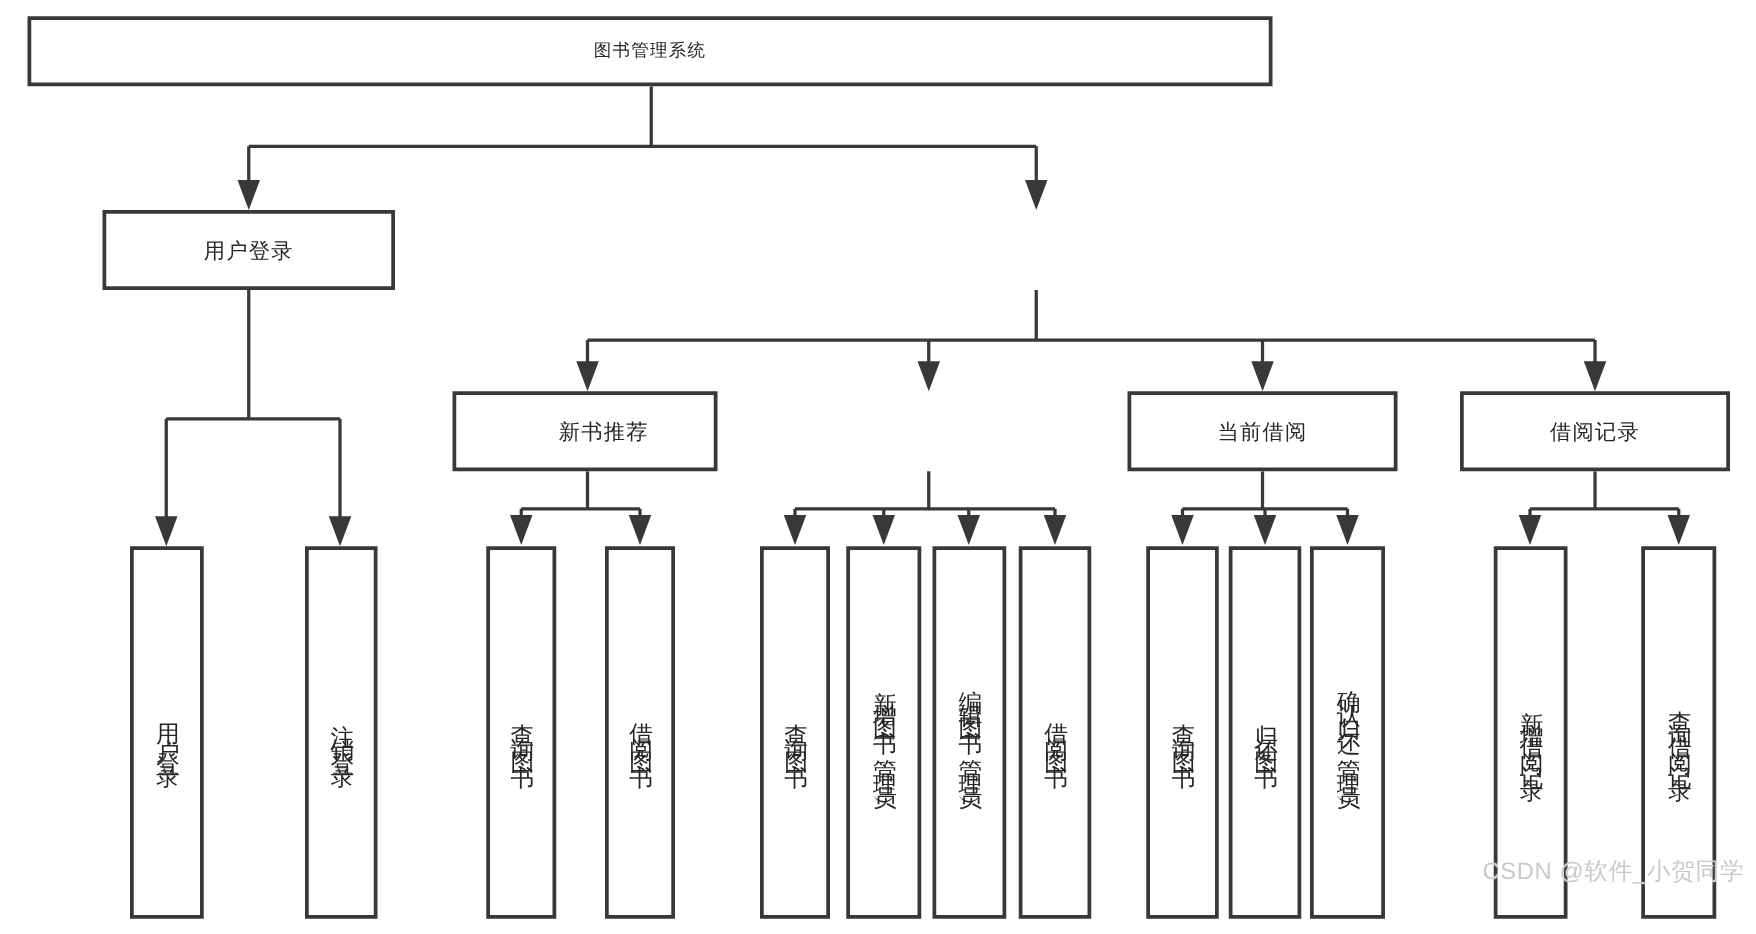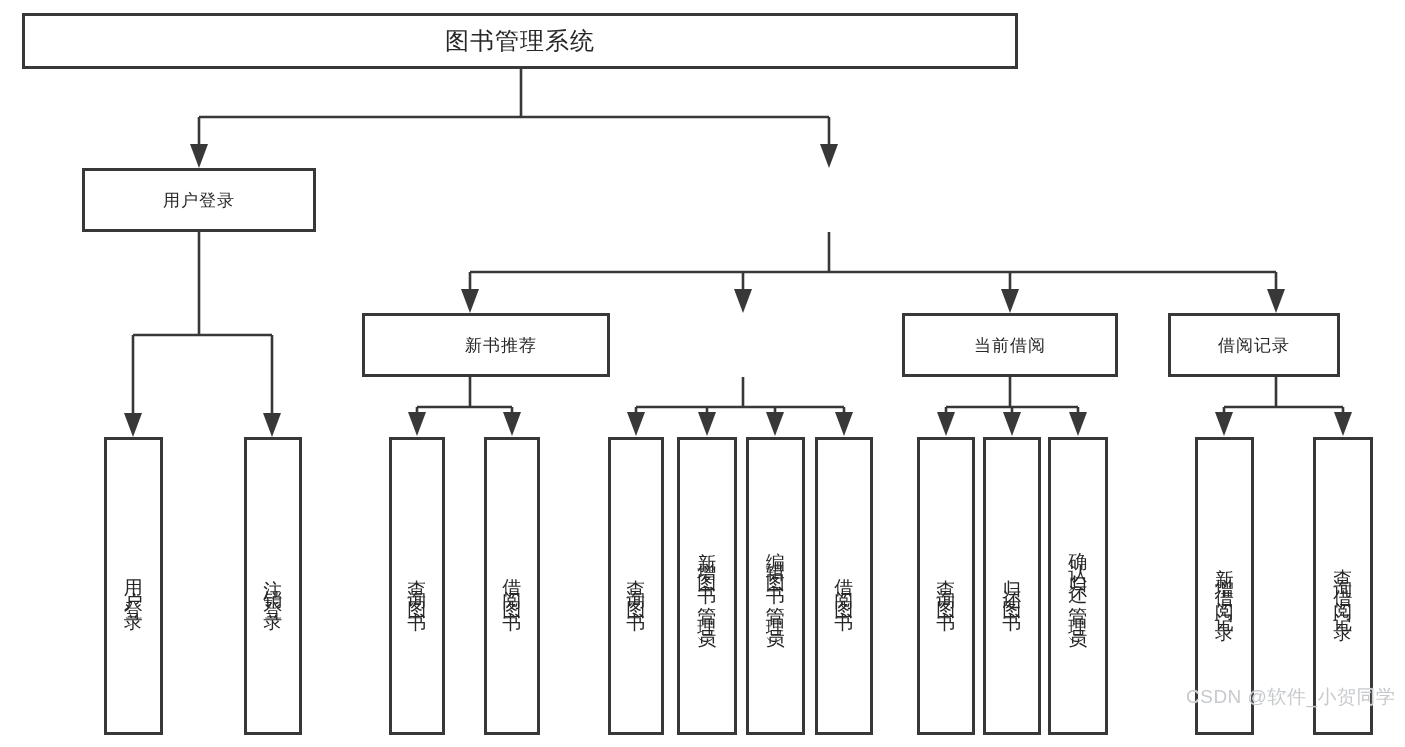--- a/index.html
+++ b/index.html
@@ -23,21 +23,21 @@
 
   .node{
     position:absolute;
     border:3px solid var(--line-color);
     background:#fff;
     display:flex;
     align-items:center;
     justify-content:center;
     text-align:center;
   }
-  .root-node{font-size:24px;letter-spacing:1px;}
+  .root-node{font-size:14px;letter-spacing:1px;}
   .branch-node{font-size:17px;letter-spacing:1px;}
   .leaf-node{top:437px;height:298px;}
   .leaf-node .vtext{
     writing-mode:vertical-rl;
     text-orientation:mixed;
     font-size:19px;
     letter-spacing:11px;
     line-height:1.35;
     white-space:nowrap;
   }
@@ -95,27 +95,27 @@
   </svg>
 
   <div class="node root-node" style="left:22px;top:13px;width:996px;height:56px;">
     <span>图书管理系统</span>
   </div>
 
   <div class="node branch-node" style="left:82px;top:168px;width:234px;height:64px;">
     <span>用户登录</span>
   </div>
 
-  <div class="node branch-node" style="left:362px;top:313px;width:248px;height:64px;padding-left:30px;">
+  <div class="node branch-node" style="left:362px;top:313px;width:212px;height:64px;padding-left:30px;">
     <span>新书推荐</span>
   </div>
   <div class="node branch-node" style="left:902px;top:313px;width:216px;height:64px;">
     <span>当前借阅</span>
   </div>
-  <div class="node branch-node" style="left:1168px;top:313px;width:172px;height:64px;">
+  <div class="node branch-node" style="left:1168px;top:313px;width:216px;height:64px;">
     <span>借阅记录</span>
   </div>
 
   <div class="node leaf-node" style="left:104px;width:59px;">
     <span class="vtext">用户登录</span>
   </div>
   <div class="node leaf-node" style="left:244px;width:58px;">
     <span class="vtext">注销登录</span>
   </div>
 

